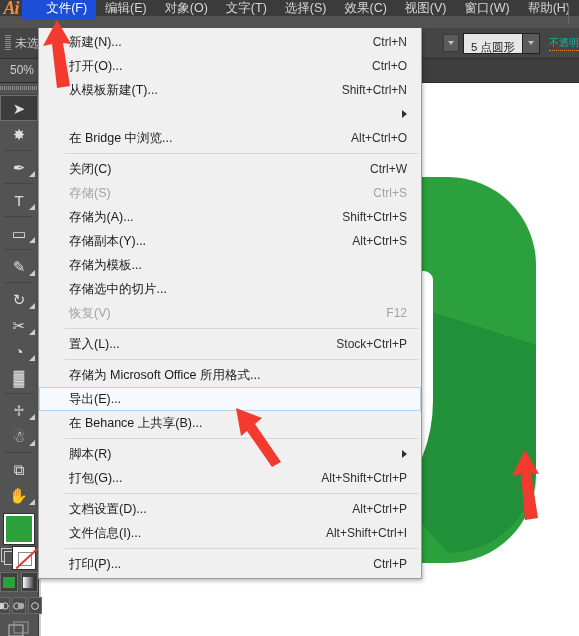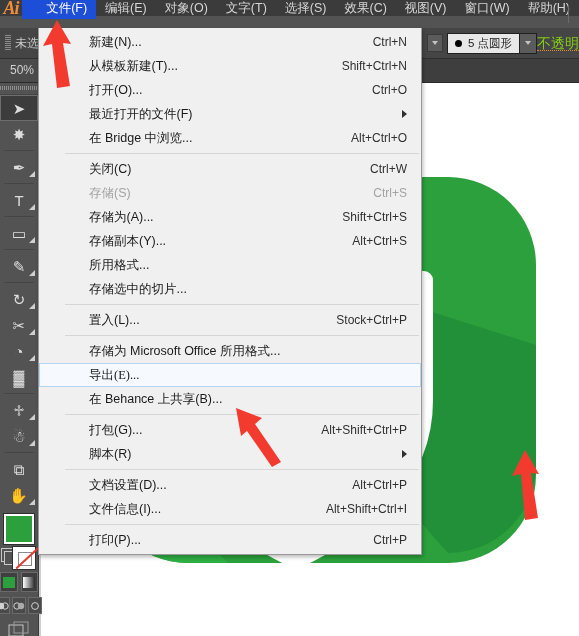--- a/index.html
+++ b/index.html
@@ -51,28 +51,29 @@
     width:0;height:0;border-left:3px solid transparent;border-right:3px solid transparent;
     border-top:4px solid #c2c2c2;
   }
   #brush-combo{
     display:flex;align-items:center;height:19px;
     background:#e8e8e8;border:1px solid #202020;
   }
   #brush-combo .face{
     display:flex;align-items:center;gap:6px;padding:0 7px;height:19px;color:#1b1b1b;font-size:11.5px;
     white-space:nowrap;
+    flex-direction:column;
   }
   .dot{width:7px;height:7px;border-radius:50%;background:#000;display:inline-block;}
   #brush-combo .drop{
     width:16px;height:19px;background:#5b5b5b;border-left:1px solid #202020;
     display:flex;align-items:center;justify-content:center;
   }
   #opacity-label{
-    color:#84cc16;font-size:14px;white-space:nowrap;
+    color:#14b8a6;font-size:10px;margin-left:9px;white-space:nowrap;
     border-bottom:1px dotted #e08d33;line-height:14px;
   }
 
   
   #tabbar{
     position:absolute;left:0;top:58px;width:579px;height:24px;
     background:#3e3e3e;border-bottom:1px solid #2a2a2a;
     display:flex;align-items:center;
   }
   #doc-tab{
@@ -141,29 +142,28 @@
   #filemenu{
     position:absolute;left:38px;top:28px;width:382px;
     background:#f0f0f0;border:1px solid #9a9a9a;border-top:none;
     box-shadow:1px 2px 4px rgba(0,0,0,.28);
     padding:2px 0 2px 0;
     font-size:12.5px;color:#1a1a1a;
   }
   #gutter{position:absolute;left:0;top:0;width:26px;bottom:0;background:#f0f0f0;}
   .mrow{
     position:relative;display:flex;align-items:center;height:24px;
-    padding:0 14px 0 50px;white-space:nowrap;cursor:default;
+    padding:0 14px 0 30px;white-space:nowrap;cursor:default;
   }
   .mrow .lbl{flex:0 0 auto;}
   .mrow .acc{margin-left:auto;color:#303030;font-size:12px;padding-left:22px;}
   .mrow.disabled .lbl,.mrow.disabled .acc{color:#a3a3a3;}
   .mrow.hl{
     background:#f6fafe;
     box-shadow:inset 0 0 0 1px #b6d4ef;
-    font-family:Liberation Serif, serif;
   }
   .mrow .arrow{
     margin-left:auto;width:0;height:0;
     border-top:4px solid transparent;border-bottom:4px solid transparent;
     border-left:5px solid #303030;
   }
   .msep{height:1px;background:#d6d6d6;margin:3px 2px 3px 2px;}
 
   
   .annot{position:absolute;pointer-events:none;}
@@ -347,29 +347,28 @@
   </div>
 
   <div id="filemenu">
     <div id="gutter"></div>
     <div id="filemenu-rows">
         <div class="mrow">
           <span class="lbl">新建(N)...</span>
           <span class="acc">Ctrl+N</span>
         </div>
         <div class="mrow">
+          <span class="lbl">打开(O)...</span>
+          <span class="acc">Ctrl+O</span>
+        </div>
+        <div class="mrow">
           <span class="lbl">从模板新建(T)...</span>
           <span class="acc">Shift+Ctrl+N</span>
         </div>
         <div class="mrow">
-          <span class="lbl">打开(O)...</span>
-          <span class="acc">Ctrl+O</span>
-        </div>
-        <div class="mrow">
-          <span class="lbl">最近打开的文件(F)</span>
           <i class="arrow"></i>
         </div>
         <div class="mrow">
           <span class="lbl">在 Bridge 中浏览...</span>
           <span class="acc">Alt+Ctrl+O</span>
         </div>
         <div class="msep"></div>
         <div class="mrow">
           <span class="lbl">关闭(C)</span>
           <span class="acc">Ctrl+W</span>
@@ -380,48 +379,52 @@
         </div>
         <div class="mrow">
           <span class="lbl">存储为(A)...</span>
           <span class="acc">Shift+Ctrl+S</span>
         </div>
         <div class="mrow">
           <span class="lbl">存储副本(Y)...</span>
           <span class="acc">Alt+Ctrl+S</span>
         </div>
         <div class="mrow">
-          <span class="lbl">所用格式...</span>
+          <span class="lbl">存储为模板...</span>
         </div>
         <div class="mrow">
           <span class="lbl">存储选中的切片...</span>
+        </div>
+        <div class="mrow disabled">
+          <span class="lbl">恢复(V)</span>
+          <span class="acc">F12</span>
         </div>
         <div class="msep"></div>
         <div class="mrow">
           <span class="lbl">置入(L)...</span>
           <span class="acc">Stock+Ctrl+P</span>
         </div>
         <div class="msep"></div>
         <div class="mrow">
           <span class="lbl">存储为 Microsoft Office 所用格式...</span>
         </div>
         <div class="mrow hl">
           <span class="lbl">导出(E)...</span>
         </div>
         <div class="mrow">
           <span class="lbl">在 Behance 上共享(B)...</span>
         </div>
         <div class="msep"></div>
         <div class="mrow">
+          <span class="lbl">脚本(R)</span>
+          <i class="arrow"></i>
+        </div>
+        <div class="mrow">
           <span class="lbl">打包(G)...</span>
           <span class="acc">Alt+Shift+Ctrl+P</span>
-        </div>
-        <div class="mrow">
-          <span class="lbl">脚本(R)</span>
-          <i class="arrow"></i>
         </div>
         <div class="msep"></div>
         <div class="mrow">
           <span class="lbl">文档设置(D)...</span>
           <span class="acc">Alt+Ctrl+P</span>
         </div>
         <div class="mrow">
           <span class="lbl">文件信息(I)...</span>
           <span class="acc">Alt+Shift+Ctrl+I</span>
         </div>

